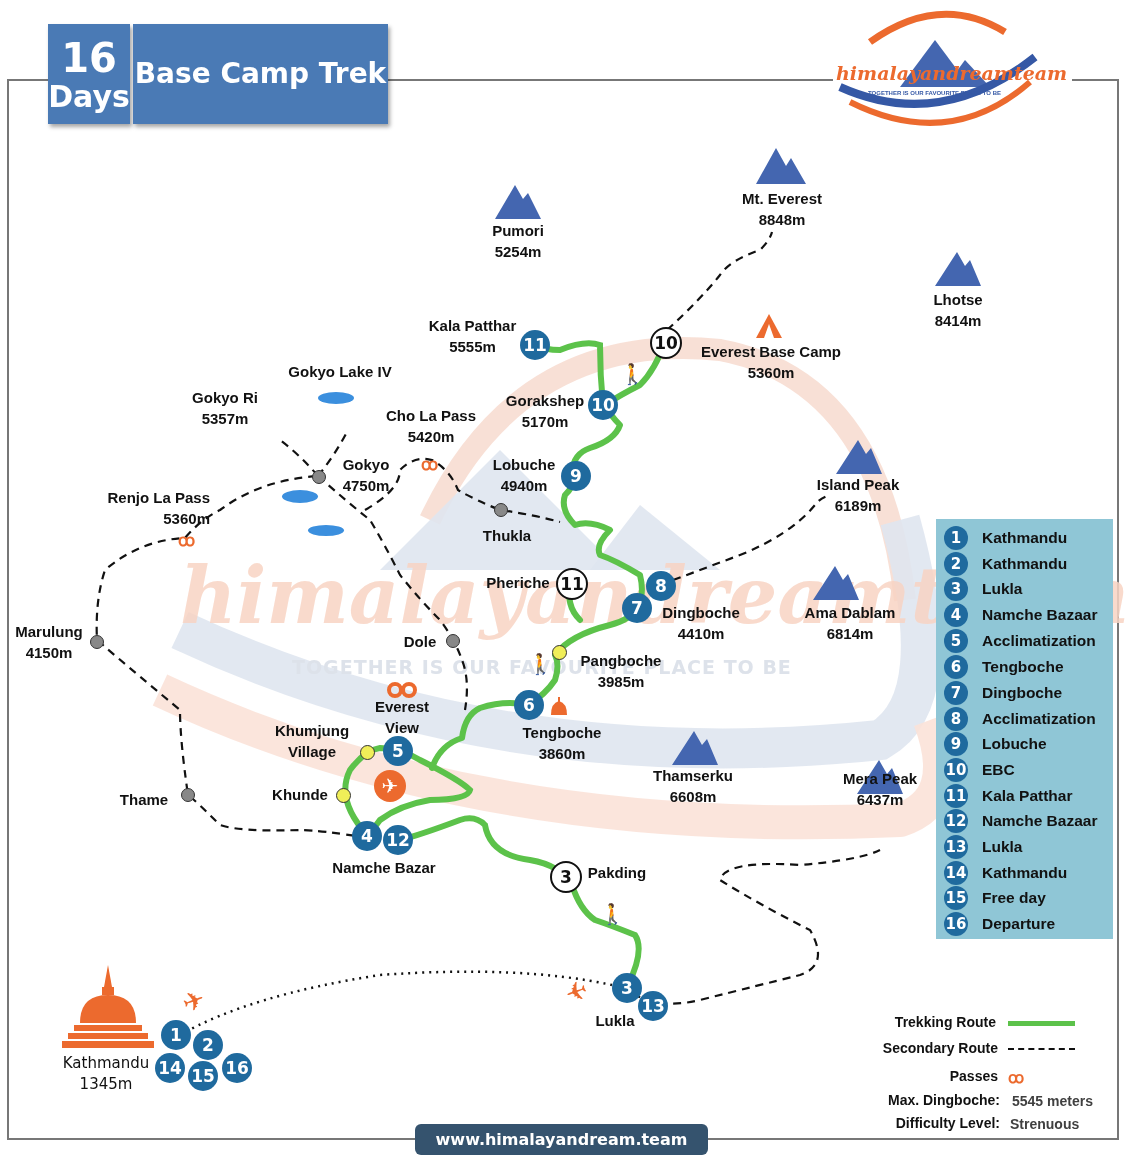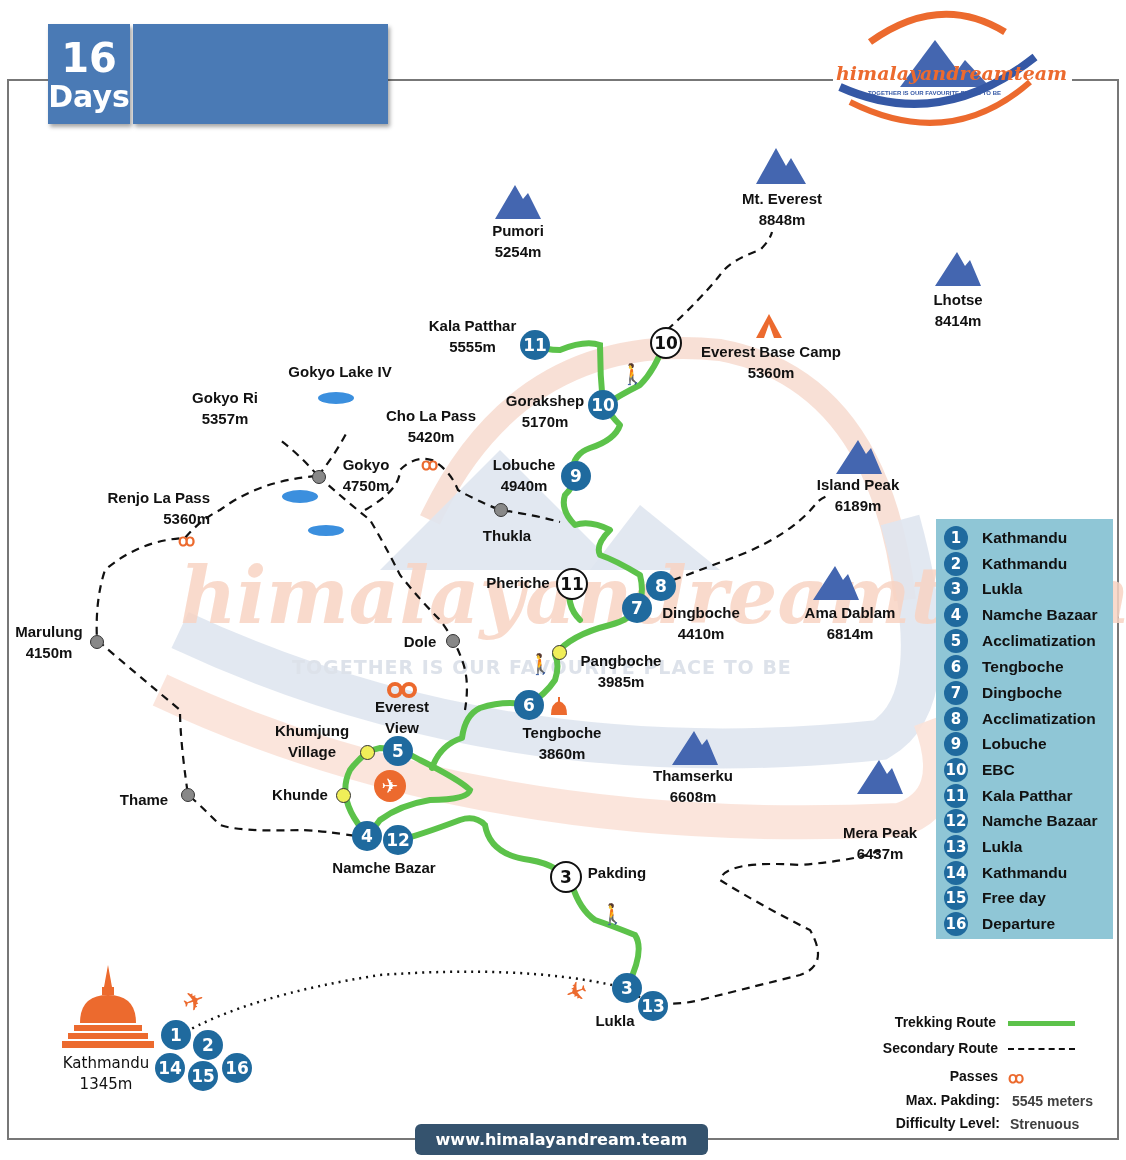--- a/index.html
+++ b/index.html
@@ -31,20 +31,21 @@
 <div class="frame-line" style="left:7px;top:79px;width:2px;height:1060px;"></div>
 <div class="frame-line" style="left:1117px;top:79px;width:2px;height:1060px;"></div>
 <div class="frame-line" style="left:7px;top:1138px;width:410px;height:2px;"></div>
 <div class="frame-line" style="left:707px;top:1138px;width:412px;height:2px;"></div>
 
 <div class="title-box" style="left:48px;top:24px;width:82px;height:100px;">
   <span style="font-size:40px;">16</span>
   <span style="font-size:30px;">Days</span>
 </div>
 <div class="title-box" style="left:133px;top:24px;width:255px;height:100px;">
+  <span style="font-size:28px;">Base Camp Trek</span>
 </div>
 
 <div class="abs" style="left:830px;top:2px;width:215px;height:145px;">
   <svg width="215" height="145" viewBox="0 0 215 145">
     <path d="M40 40 Q110 -10 175 30" stroke="#ec6a2e" stroke-width="7" fill="none"></path>
     <polygon points="70,85 105,38 140,85" fill="#4466b0"></polygon>
     <polygon points="115,85 135,58 160,85" fill="#4466b0"></polygon>
     <path d="M10 85 Q110 130 205 55" stroke="#3558a5" stroke-width="8" fill="none"></path>
     <path d="M20 100 Q120 150 200 80" stroke="#ec6a2e" stroke-width="6" fill="none"></path>
   </svg>
@@ -108,21 +109,21 @@
     <polygon points="0,34 22,0 30,14 35,8 46,34" fill="#4466b0"></polygon>
   </svg>
 <div class="lbl" style="left:800px;top:602px;width:100px;"><span>Ama Dablam</span><span class="alt">6814m</span></div>
 <svg class="abs" style="left:672px;top:731px;" width="46" height="34">
     <polygon points="0,34 22,0 30,14 35,8 46,34" fill="#4466b0"></polygon>
   </svg>
 <div class="lbl" style="left:643px;top:765px;width:100px;"><span>Thamserku</span><span class="alt">6608m</span></div>
 <svg class="abs" style="left:857px;top:760px;" width="46" height="34">
     <polygon points="0,34 22,0 30,14 35,8 46,34" fill="#4466b0"></polygon>
   </svg>
-<div class="lbl" style="left:830px;top:822px;width:100px;"><span>Mera Peak</span><span class="alt">6437m</span></div>
+<div class="lbl" style="left:830px;top:768px;width:100px;"><span>Mera Peak</span><span class="alt">6437m</span></div>
 
 <svg class="abs" style="left:754px;top:312px;" width="30" height="26">
     <polygon points="15,2 2,26 28,26" fill="#ec6a2e"></polygon>
     <polygon points="15,12 10,26 20,26" fill="#fff"></polygon>
   </svg>
 <div class="lbl" style="left:690px;top:341px;width:162px;"><span>Everest Base Camp</span><span class="alt">5360m</span></div>
 
 <div class="lbl" style="left:420px;top:315px;width:105px;"><span>Kala Patthar</span><span class="alt">5555m</span></div>
 <div class="lbl" style="left:500px;top:390px;width:90px;"><span>Gorakshep</span><span class="alt">5170m</span></div>
 <div class="lbl" style="left:485px;top:454px;width:78px;"><span>Lobuche</span><span class="alt">4940m</span></div>
@@ -268,18 +269,18 @@
       <span class="txt">Departure</span>
     </div>
 </div>
 
 <div class="key-label" style="right:130px;top:1014px;margin-left:33px;">Trekking Route</div>
 <div class="abs" style="left:1008px;top:1021px;width:67px;height:5px;background:#5cc24a;"></div>
 <div class="key-label" style="right:128px;top:1040px;">Secondary Route</div>
 <div class="abs" style="left:1008px;top:1048px;width:67px;height:0;border-top:2px dashed #111;"></div>
 <div class="key-label" style="right:128px;top:1068px;">Passes</div>
 <div class="abs" style="left:1008px;top:1066px;font-size:16px;font-weight:bold;color:#ec6a2e;">ꝏ</div>
-<div class="key-label" style="right:126px;top:1092px;">Max. Pakding:</div>
+<div class="key-label" style="right:126px;top:1092px;">Max. Dingboche:</div>
 <div class="key-value" style="left:1012px;top:1093px;">5545 meters</div>
 <div class="key-label" style="right:126px;top:1115px;">Difficulty Level:</div>
 <div class="key-value" style="left:1010px;top:1116px;">Strenuous</div>
 
 <div class="url-bar">www.himalayandream.team</div>
 
 </body></html>

